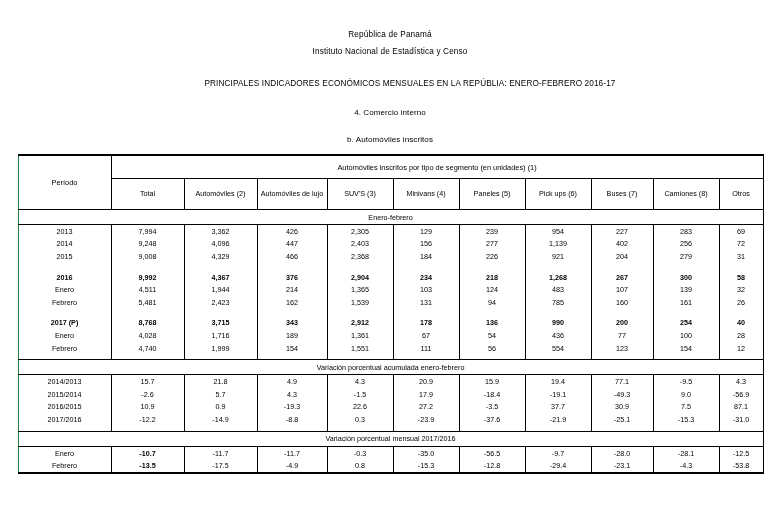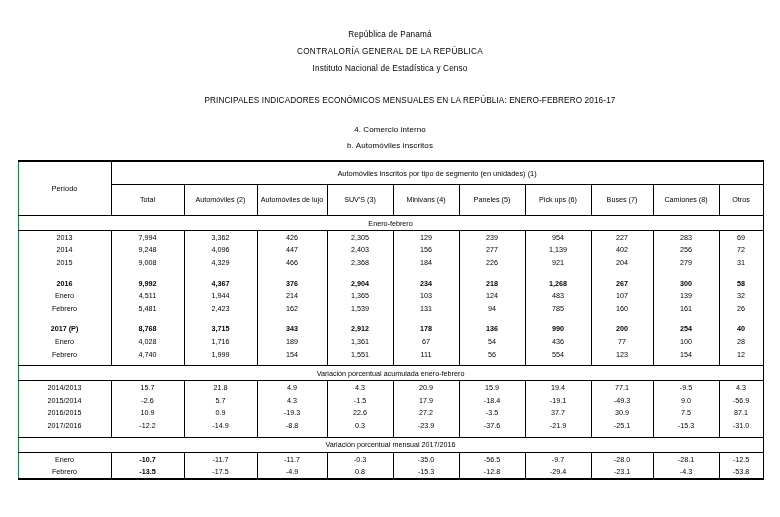--- a/index.html
+++ b/index.html
@@ -43,21 +43,21 @@
   }
   .section-title {
     text-align: center;
     font-size: 8px;
     margin-top: 20px;
     letter-spacing: 0.1px;
   }
   .subsection-title {
     text-align: center;
     font-size: 8px;
-    margin-top: 7px;
+    margin-top: 18px;
     letter-spacing: 0.1px;
   }
 
   
   .table-wrap {
     margin: 10px auto 0 auto;
     width: 745px;
   }
   table.data {
     border-collapse: collapse;
@@ -134,21 +134,20 @@
   col.c-cam    { width: 66px; }
   col.c-otros  { width: 44px; }
 </style>
 </head>
 <body>
 
 <div class="page">
 
   <div class="masthead">
     <div class="line line-1">República de Panamá</div>
-    <div class="line line-2">CONTRALORÍA GENERAL DE LA REPÚBLICA</div>
     <div class="line line-3">Instituto Nacional de Estadística y Censo</div>
   </div>
 
   <div class="report-title">PRINCIPALES INDICADORES ECONÓMICOS MENSUALES EN LA REPÚBLIA: ENERO-FEBRERO 2016-17</div>
   <div class="section-title">4.  Comercio interno</div>
   <div class="subsection-title">b.  Automóviles inscritos</div>
 
   <div class="table-wrap">
     <table class="data">
       <colgroup>

